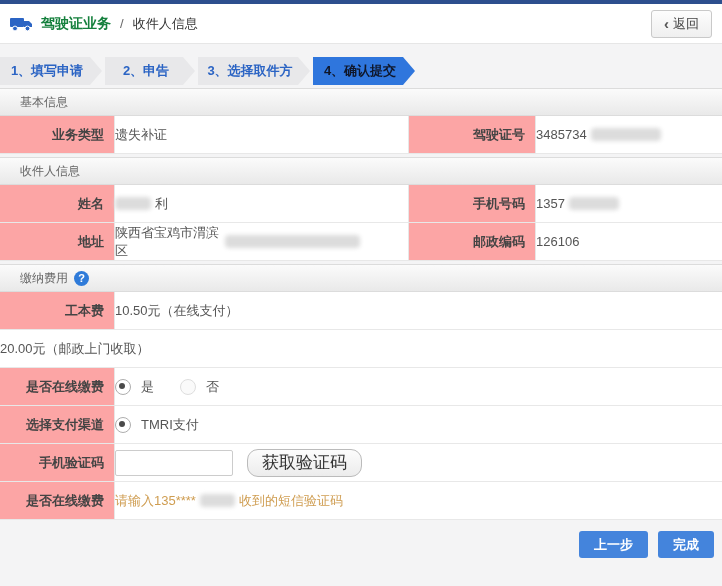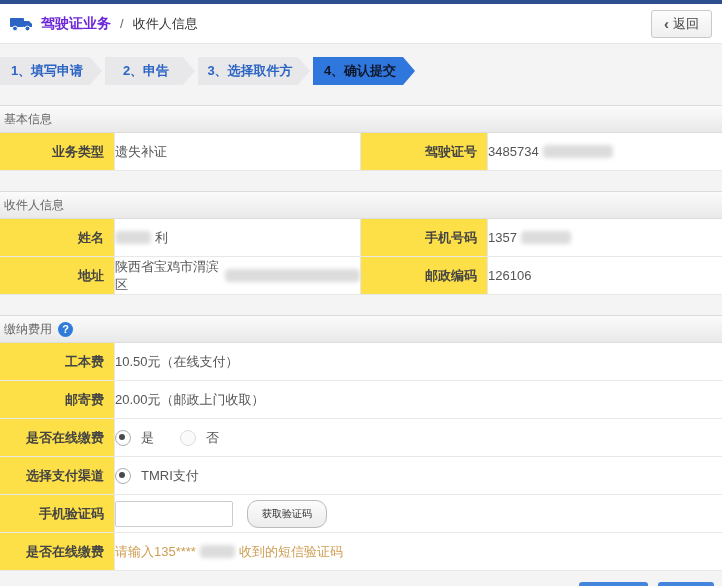--- a/index.html
+++ b/index.html
@@ -3,52 +3,52 @@
 <meta charset="utf-8">
 <style>
   html,body{margin:0;padding:0;}
   body{font-family:"Liberation Sans","DejaVu Sans",sans-serif;}
   .page{position:relative;width:722px;height:586px;background:#f4f4f5;overflow:hidden;}
 
   .topbar{height:4px;background:#2d4f8e;}
 
   .header{height:40px;background:#fff;border-bottom:1px solid #e6e6e6;display:flex;align-items:center;padding:0 10px;box-sizing:border-box;}
   .brand{display:flex;align-items:center;gap:7px;}
-  .brand .title{color:#6d28d9;font-size:14px;font-weight:bold;}
+  .brand .title{color:#15803d;font-size:14px;font-weight:bold;}
   .brand .sep{color:#666;font-size:13px;margin:0 2px;}
   .brand .sub{color:#333;font-size:13px;}
   .spacer{flex:1;}
   .back-btn{display:flex;align-items:center;gap:4px;background:linear-gradient(#fdfdfd,#efefef);border:1px solid #c9c9c9;border-radius:3px;padding:4px 12px;font-size:13px;color:#444;cursor:pointer;}
   .back-btn .chev{font-size:15px;line-height:1;color:#555;font-weight:bold;}
 
   .tabs{display:flex;margin:13px 0 0 0;}
   .tab{height:28px;line-height:28px;background:#e8e8ea;color:#2b64c4;font-size:13px;font-weight:bold;text-align:center;margin-right:3px;padding:0 16px 0 8px;clip-path:polygon(0 0,calc(100% - 12px) 0,100% 50%,calc(100% - 12px) 100%,0 100%);cursor:pointer;box-sizing:border-box;}
   .tab.t1{width:102px;} .tab.t2{width:90px;} .tab.t3{width:112px;} .tab.t4{width:102px;}
   .tab.active{background:#2f76dd;color:#0f172a;}
 
-  .section-header{margin-top:20px;height:26px;background:linear-gradient(#fbfbfb,#e9e9e9);border-top:1px solid #dcdcdc;border-bottom:1px solid #dcdcdc;display:flex;align-items:center;padding-left:4px;color:#666;font-size:12px;gap:6px;}
+  .section-header{margin-top:3px;height:26px;background:linear-gradient(#fbfbfb,#e9e9e9);border-top:1px solid #dcdcdc;border-bottom:1px solid #dcdcdc;display:flex;align-items:center;padding-left:20px;color:#666;font-size:12px;gap:6px;}
   .help-icon{width:15px;height:15px;border-radius:50%;background:#2f7bd9;color:#fff;font-size:11px;font-weight:bold;text-align:center;line-height:15px;cursor:pointer;}
 
   .row{display:flex;background:#fff;border-bottom:1px solid #e8e8e8;min-height:37px;font-size:13px;}
-  .cell-label{width:115px;background:#fde047;color:#444;font-weight:bold;display:flex;align-items:center;justify-content:flex-end;padding-right:10px;box-sizing:border-box;border-right:1px solid #e7e7e7;}
-  .cell-label.second{width:128px;border-left:1px solid #e7e7e7;}
+  .cell-label{width:115px;background:#fca5a5;color:#444;font-weight:bold;display:flex;align-items:center;justify-content:flex-end;padding-right:10px;box-sizing:border-box;border-right:1px solid #e7e7e7;}
+  .cell-label.second{width:128px;border-left:1px solid #e7e7e7;margin-left:48px;}
   .cell-value{display:flex;align-items:center;padding-left:0;color:#555;gap:4px;box-sizing:border-box;}
   .cell-value.half{width:245px;}
   .cell-value.grow{flex:1;}
 
   .blur{display:inline-block;height:13px;border-radius:4px;background:#dcdcdc;filter:blur(2px);}
   .b36{width:36px;} .b50{width:50px;} .b70{width:70px;} .b150{width:150px;} .b35{width:35px;}
 
   .radio{width:14px;height:14px;border-radius:50%;border:1px solid #aeaeae;background:#fff;display:inline-block;position:relative;cursor:pointer;flex:none;}
   .radio.checked::after{content:"";position:absolute;left:3px;top:3px;width:6px;height:6px;border-radius:50%;background:#4a4a4a;}
   .radio.off{border-color:#dedede;background:#fafafa;}
   .radio-label{margin:0 22px 0 6px;color:#555;}
 
   .code-input{width:118px;height:26px;border:1px solid #ccc;border-radius:2px;background:#fff;margin-right:10px;font-size:13px;padding:0 6px;box-sizing:border-box;}
-  .get-code-btn{height:28px;background:linear-gradient(#fcfcfc,#ececec);border:1px solid #bbb;border-radius:11px;padding:0 14px;font-size:10px;color:#333;cursor:pointer;}
+  .get-code-btn{height:28px;background:linear-gradient(#fcfcfc,#ececec);border:1px solid #bbb;border-radius:11px;padding:0 14px;font-size:17px;color:#333;cursor:pointer;}
 
   .hint{color:#cf9d51;}
 
   .footer{display:flex;justify-content:flex-end;gap:10px;padding:11px 8px 0 0;}
   .btn-primary{background:#4484dc;border:none;border-radius:3px;color:#fff;font-size:13px;height:27px;padding:0 15px;cursor:pointer;font-weight:bold;}
 
   .truck{width:24px;height:16px;flex:none;}
 </style>
 </head>
 <body>
@@ -122,21 +122,20 @@
 
   <div class="section-header">
     <span>缴纳费用</span>
     <span class="help-icon">?</span>
   </div>
   <div class="row">
     <div class="cell-label">工本费</div>
     <div class="cell-value grow">10.50元（在线支付）</div>
   </div>
   <div class="row">
-    <div class="cell-label">邮寄费</div>
     <div class="cell-value grow">20.00元（邮政上门收取）</div>
   </div>
   <div class="row">
     <div class="cell-label">是否在线缴费</div>
     <div class="cell-value grow">
       <span class="radio checked"></span>
       <span class="radio-label">是</span>
       <span class="radio off"></span>
       <span class="radio-label">否</span>
     </div>

